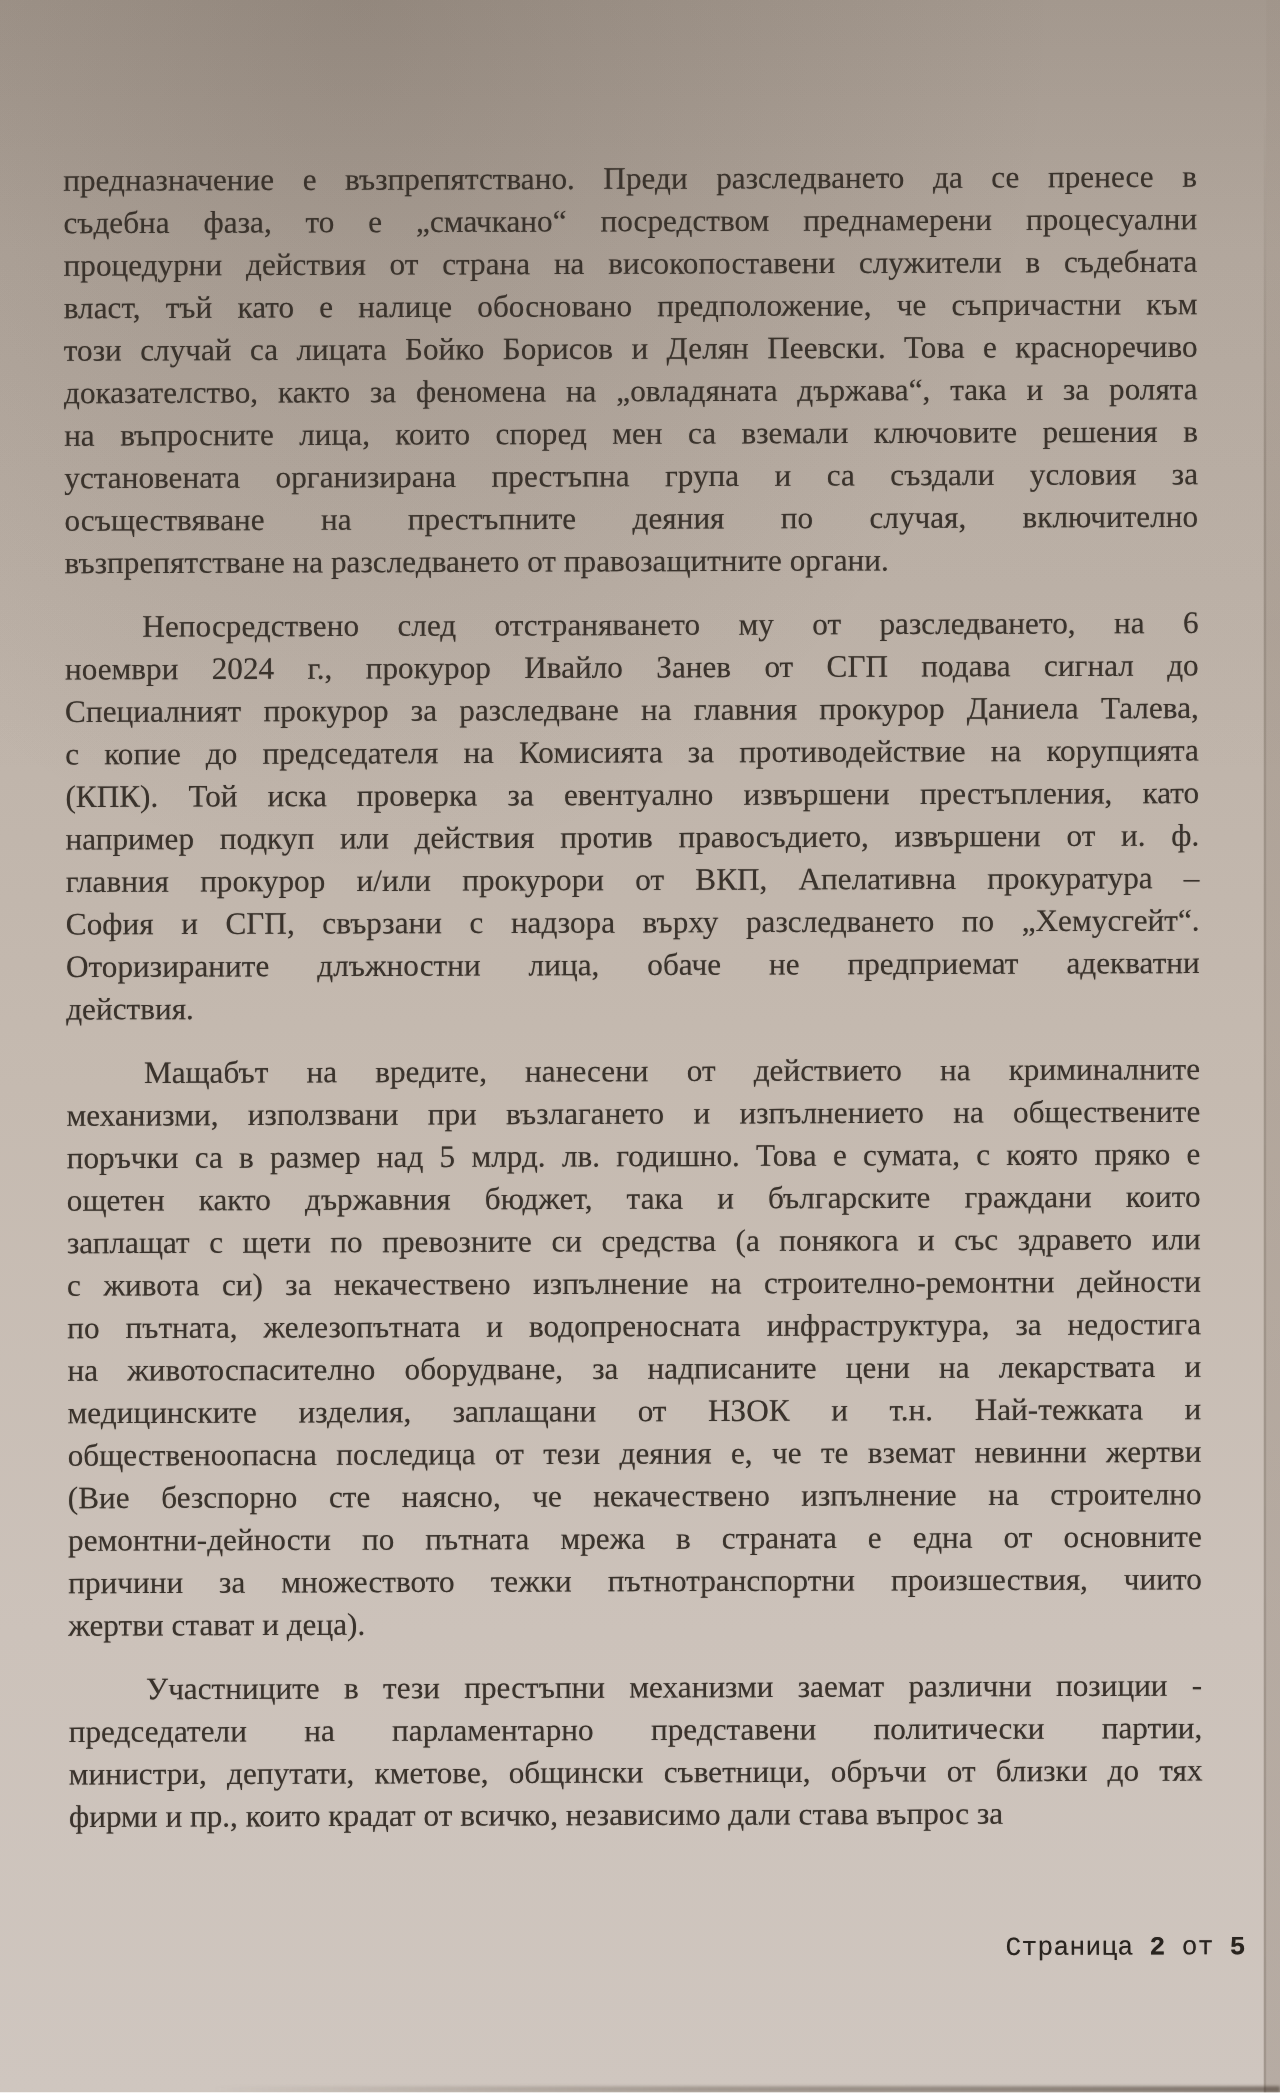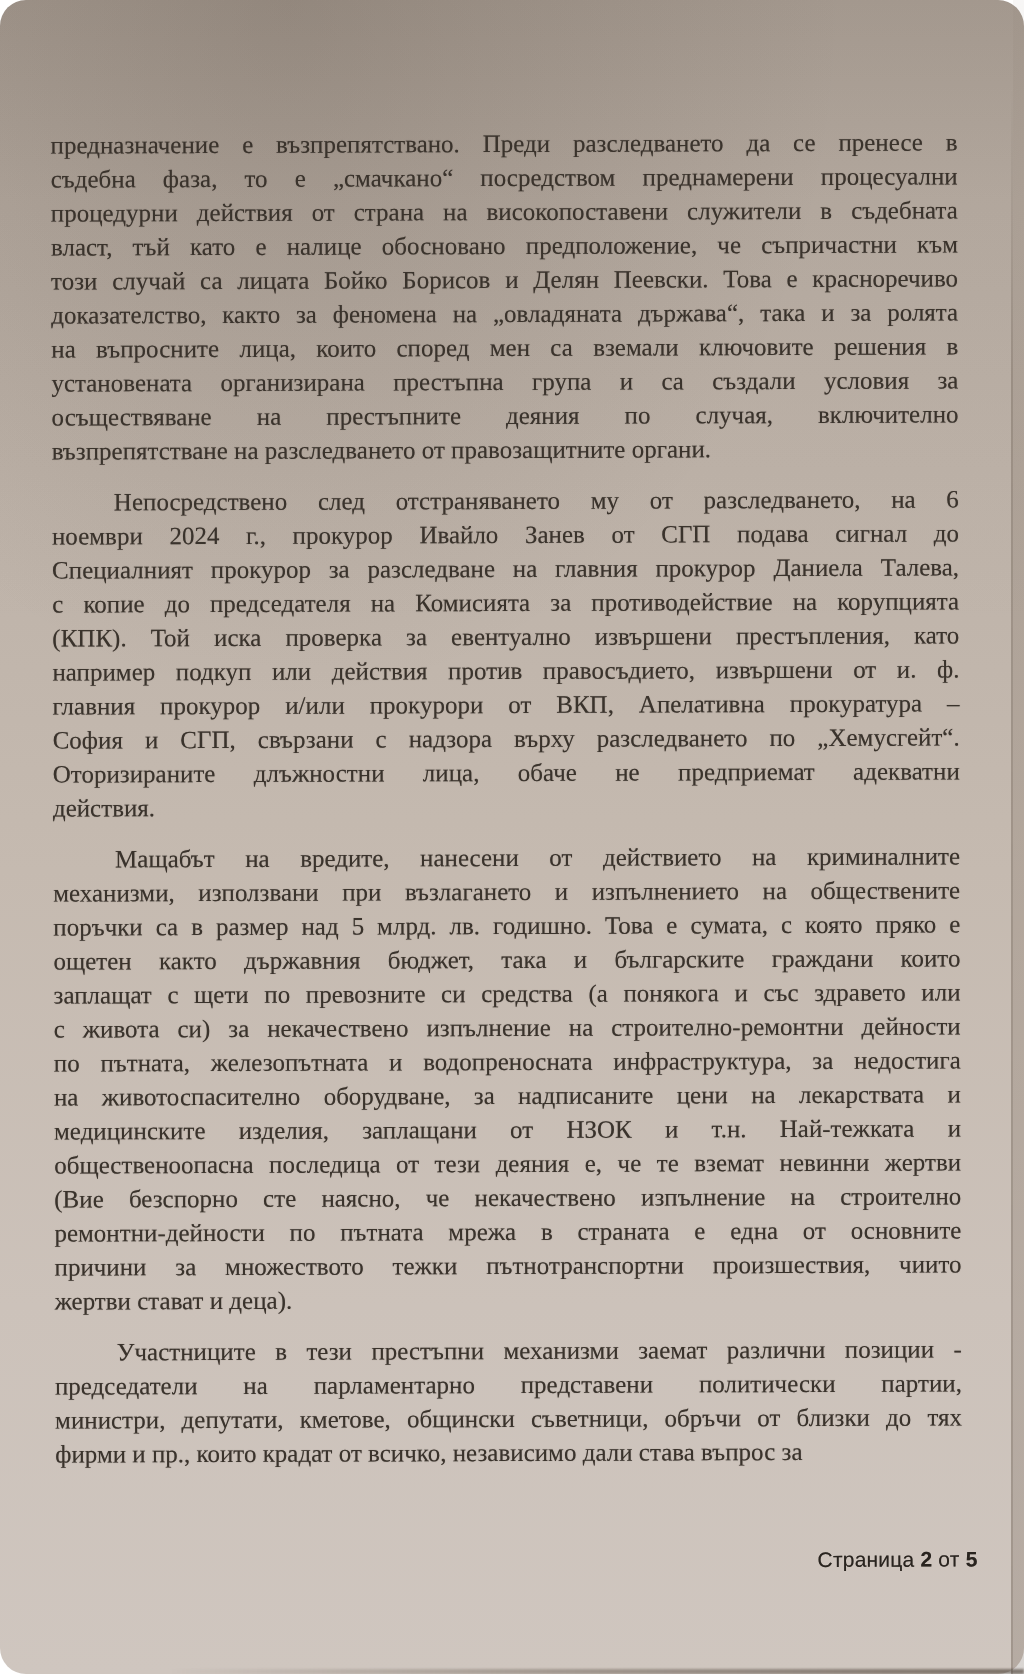--- a/index.html
+++ b/index.html
@@ -12,21 +12,20 @@
   }
 
   
   .paper {
     position: absolute;
     inset: 0;
     background:
       radial-gradient(130% 100% at 28% 0%, rgba(60,48,38,0.16) 0%, rgba(60,48,38,0) 42%),
       linear-gradient(to bottom, rgba(86,74,63,0.16) 0%, rgba(86,74,63,0.05) 12%, rgba(255,255,255,0) 38%),
       linear-gradient(180deg, #b2a79d 0%, #bcb1a7 25%, #c5bab0 52%, #ccc2ba 78%, #cfc6bf 100%);
-    border-radius: 26px;
   }
 
   
   .edge-outside {
     position: absolute;
     top: 0; bottom: 0; right: 0;
     width: 11px;
     background: linear-gradient(to bottom, rgba(120,105,92,0.06), rgba(120,105,92,0.22) 30%, rgba(110,95,82,0.26));
   }
   .edge-line {
@@ -67,22 +66,22 @@
   .line {
     text-align: justify;
     text-align-last: justify;
   }
   .line.last { text-align-last: left; }
   .line.indent { text-indent: 62px; }
 
   .footer {
     position: absolute;
     top: 1549px;
-    right: 49px;
-    font-family: Liberation Sans, sans-serif;
+    right: 30px;
+    font-family: Liberation Mono, monospace;
     font-size: 21px;
     letter-spacing: 0.2px;
     color: #29241f;
     text-shadow: 0 0 0.6px rgba(41,36,31,0.5);
     white-space: nowrap;
   }
   .footer .b { font-weight: 700; }
 </style>
 </head>
 <body>

